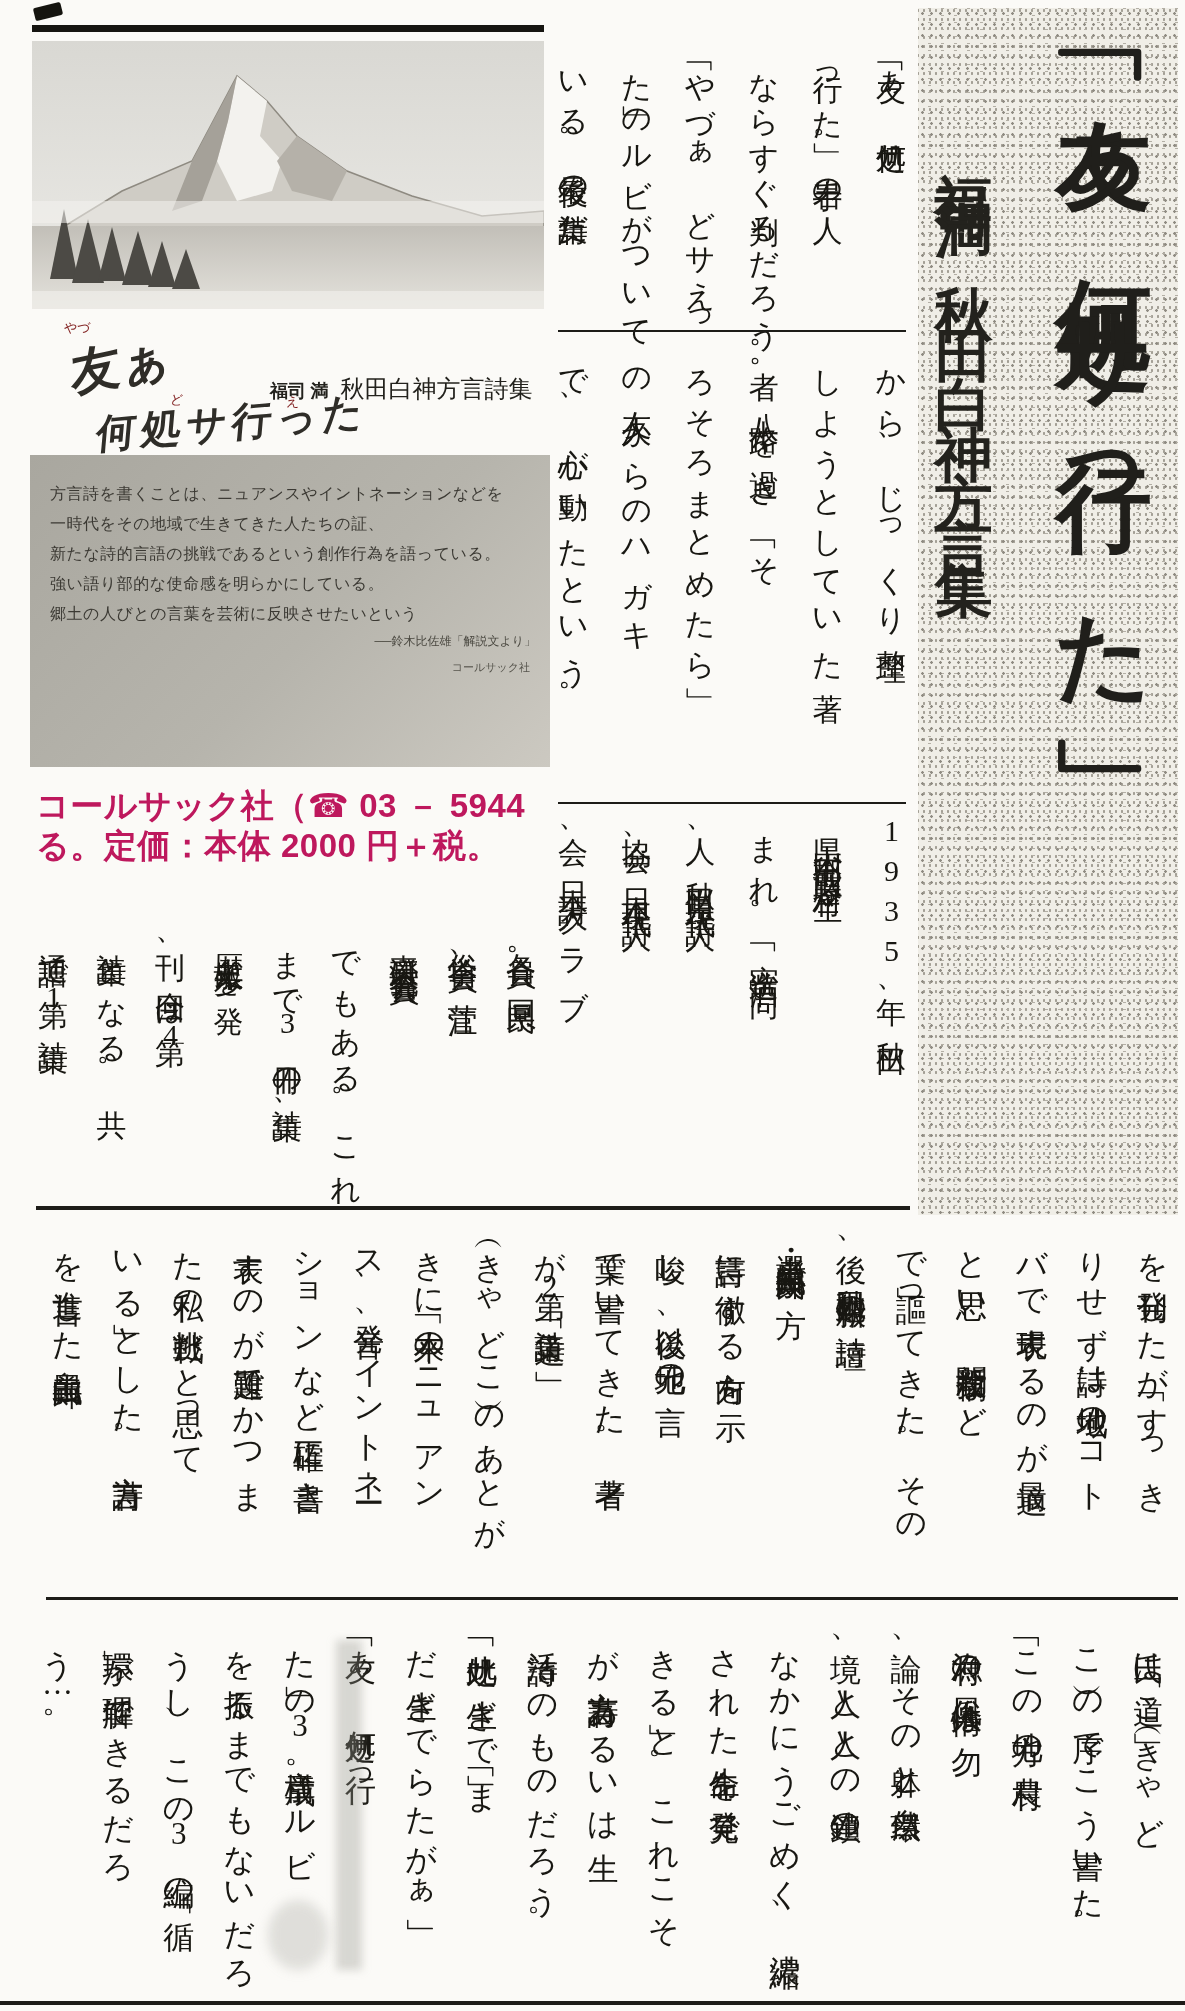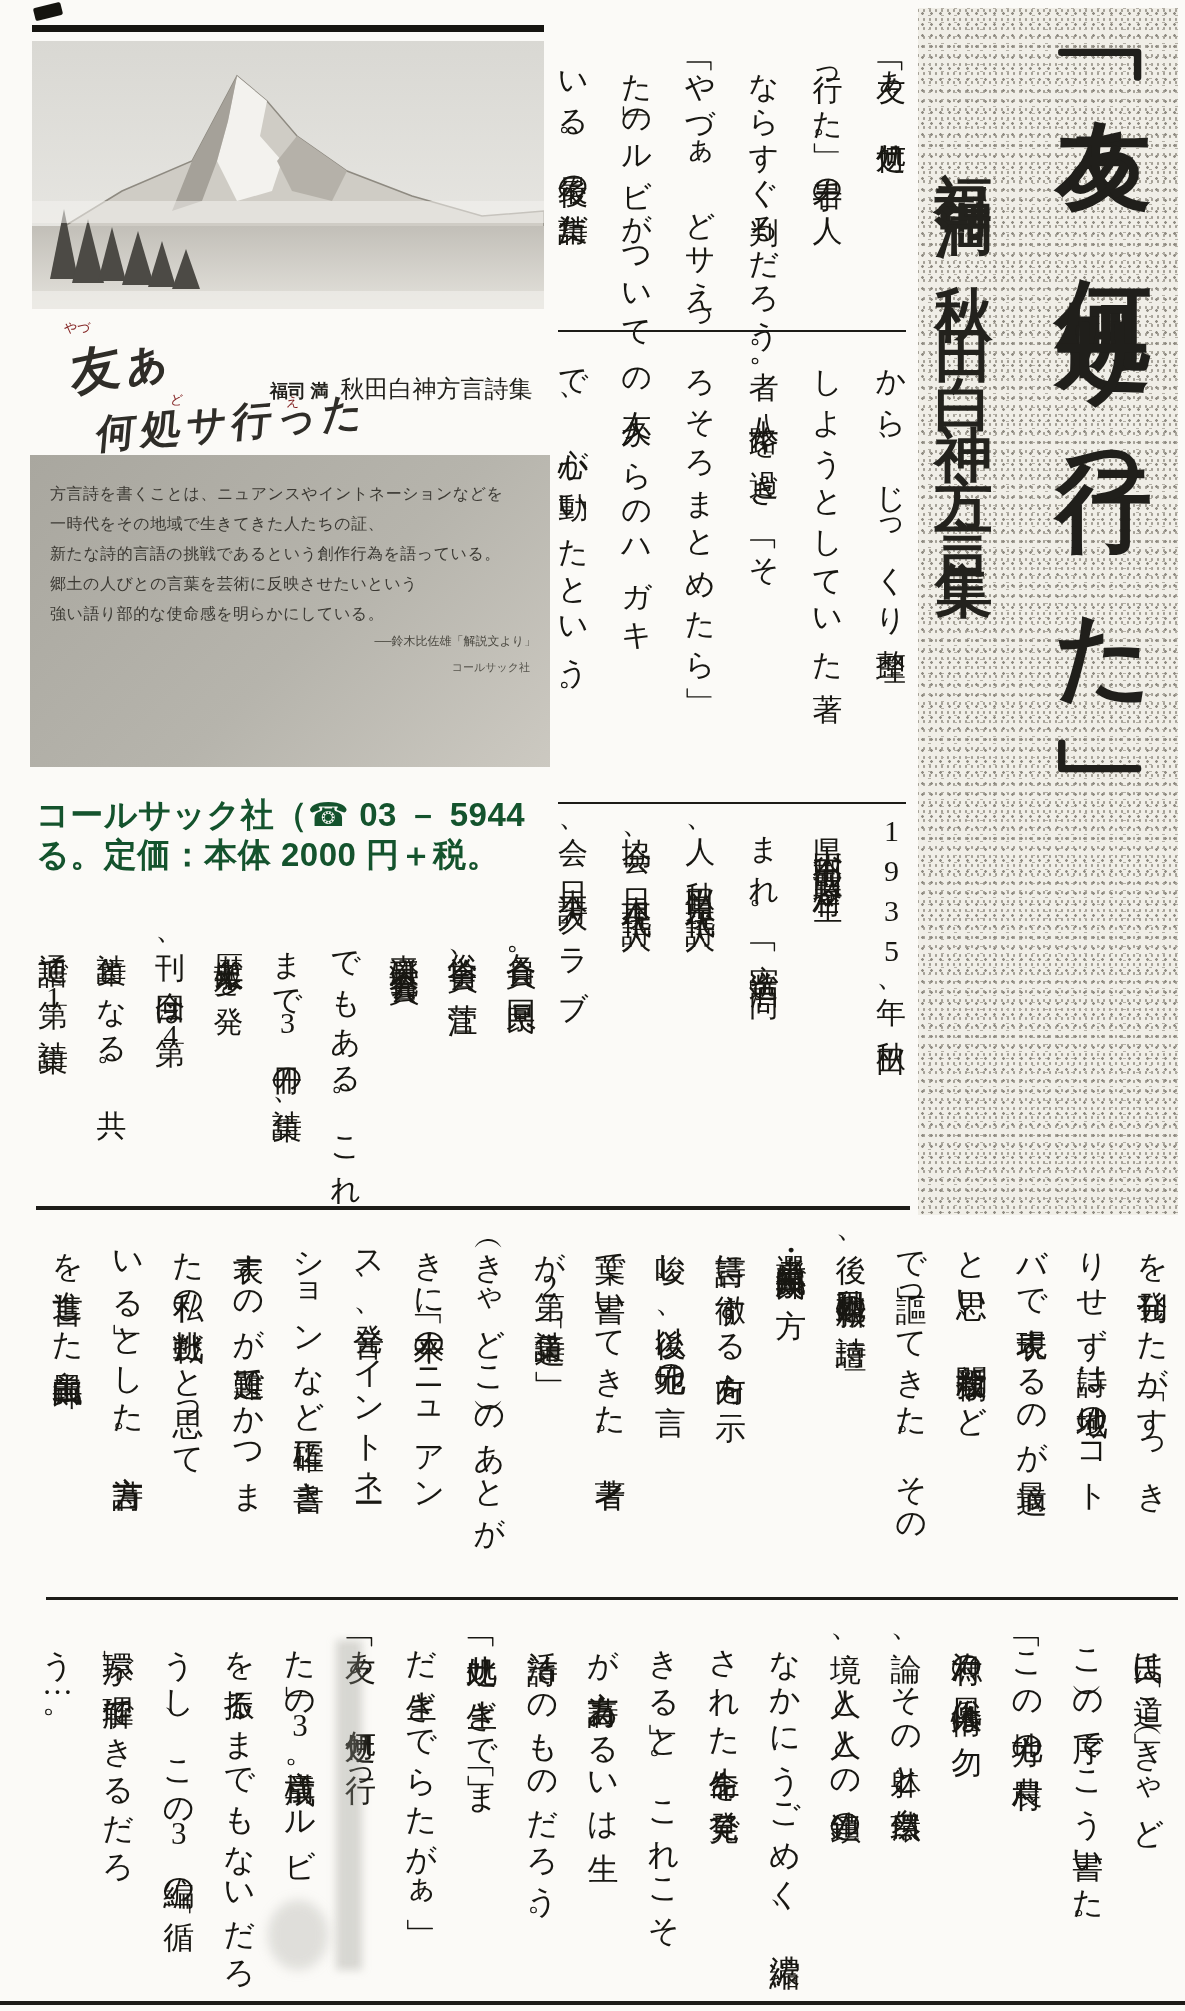--- a/index.html
+++ b/index.html
@@ -62,21 +62,21 @@
     position:absolute;left:0;top:430px;width:520px;height:312px;box-sizing:border-box;
     padding:24px 14px 0 20px;
     background:linear-gradient(135deg,#a9a79f 0%,#b6b4ac 55%,#ccc9c1 100%);
     background-blend-mode:multiply;
   }
   .blurb-inner{filter:blur(0.4px);font-family:Liberation Serif, serif;}
   .blurb-line{font-size:16px;line-height:30px;color:#3b3933;letter-spacing:0.5px;}
   .blurb-credit{font-size:12px;color:#4a4840;text-align:right;margin-top:4px;}
   .blurb-pub{font-size:11px;color:#56544c;text-align:right;margin-top:10px;padding-right:6px;}
   
-  #purchase{position:absolute;left:36px;top:786px;width:510px;font-family:"Liberation Sans","DejaVu Sans",sans-serif;font-weight:700;color:#14532d;margin-top:9px;}
+  #purchase{position:absolute;left:36px;top:786px;width:510px;font-family:"Liberation Sans","DejaVu Sans",sans-serif;font-weight:700;color:#be185d;}
   .colsack-line{font-size:33px;line-height:40px;letter-spacing:0.5px;white-space:nowrap;}
   
   .artifact{position:absolute;pointer-events:none;}
   #streak1{left:336px;top:1640px;width:26px;height:330px;background:rgba(150,148,140,0.35);filter:blur(4px);}
   #smudge1{left:268px;top:1900px;width:60px;height:70px;background:rgba(140,138,130,0.25);filter:blur(6px);border-radius:50%;}
   #corner-mark{left:34px;top:5px;width:28px;height:13px;background:#15140f;transform:rotate(-14deg);border-radius:2px;}
 </style>
 </head>
 <body>
 
@@ -124,22 +124,22 @@
       <div class="cover-credit">
         <span class="ca">福司 満</span><span class="cs">秋田白神方言詩集</span>
       </div>
     </div>
 
     <div class="blurb">
       <div class="blurb-inner">
           <div class="blurb-line">方言詩を書くことは、ニュアンスやイントネーションなどを</div>
           <div class="blurb-line">一時代をその地域で生きてきた人たちの証、</div>
           <div class="blurb-line">新たな詩的言語の挑戦であるという創作行為を語っている。</div>
+          <div class="blurb-line">強い語り部的な使命感を明らかにしている。</div>
           <div class="blurb-line">郷土の人びとの言葉を芸術に反映させたいという</div>
-          <div class="blurb-line">強い語り部的な使命感を明らかにしている。</div>
         </div>
       <div class="blurb-credit">──鈴木比佐雄「解説文より」</div>
       <div class="blurb-pub">コールサック社</div>
     </div>
   </div>
 
   <div id="purchase">
       <div class="colsack-line">コールサック社（☎ 03 － 5944</div>
       <div class="colsack-line">る。定価：本体 2000 円＋税。</div>
     </div>

